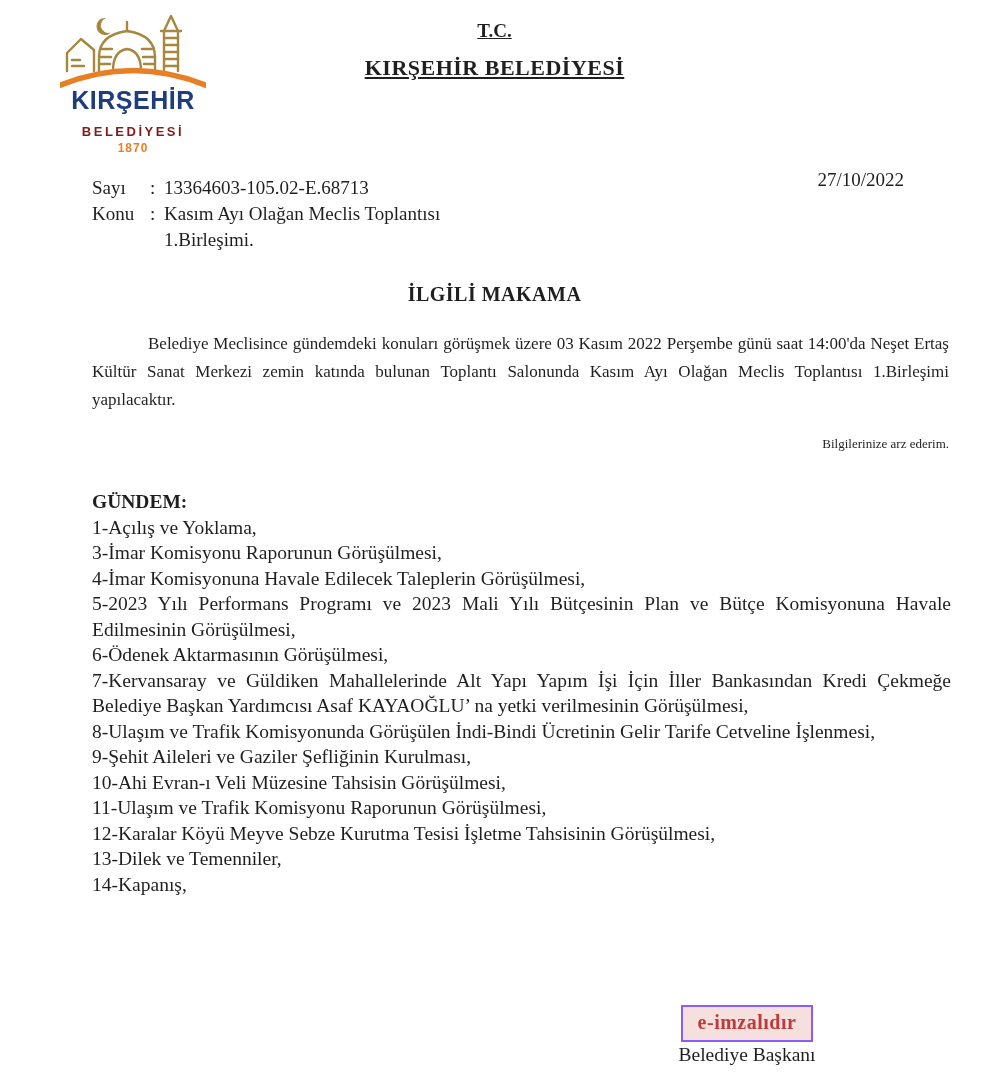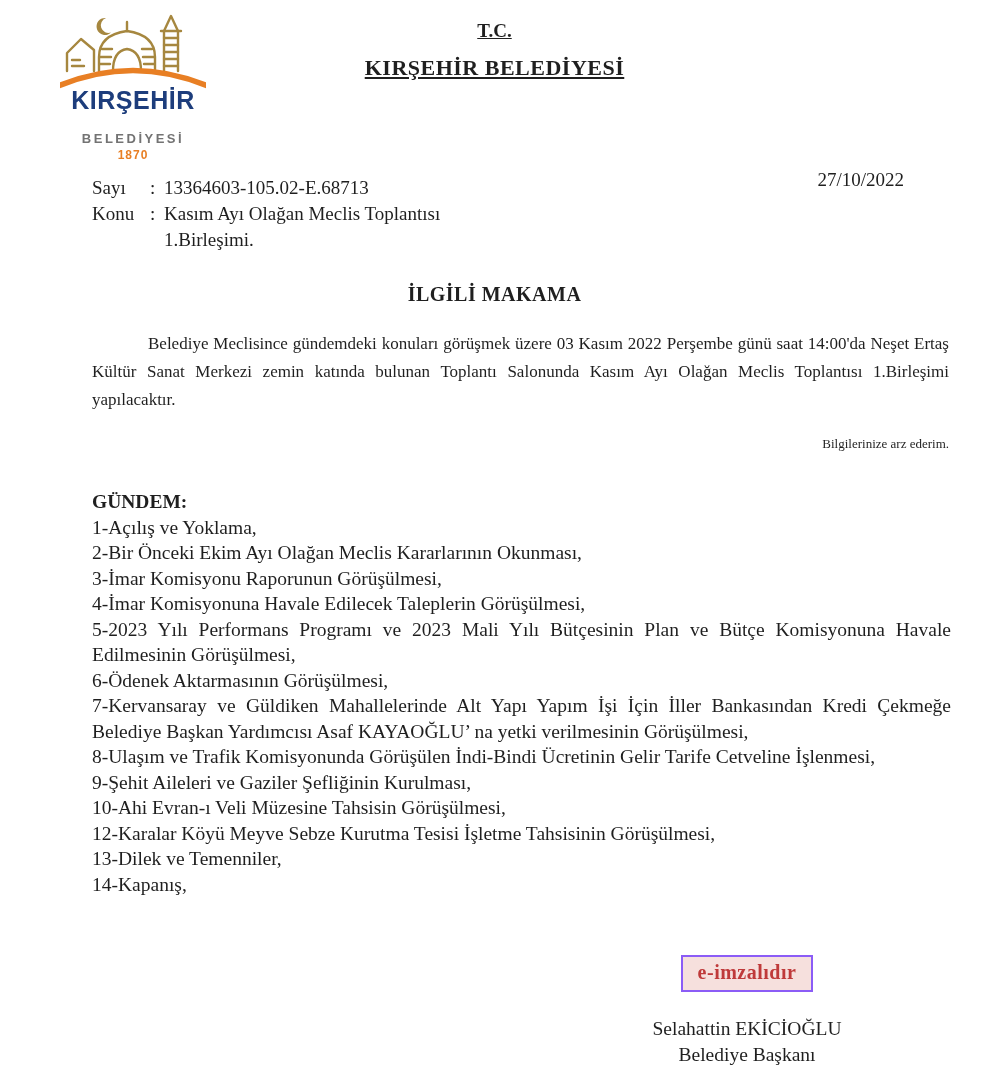--- a/index.html
+++ b/index.html
@@ -33,22 +33,22 @@
     font-size: 25px;
     letter-spacing: 0.5px;
     color: #1d3d7c;
     margin-top: -2px;
   }
   .logo-sub {
     font-family: "Liberation Sans", "DejaVu Sans", sans-serif;
     font-weight: bold;
     font-size: 13px;
     letter-spacing: 2.5px;
-    color: #737373;
-    margin-top: 19px;
+    color: #7f1d1d;
+    margin-top: 12px;
   }
   .logo-year {
     font-family: "Liberation Sans", "DejaVu Sans", sans-serif;
     font-weight: bold;
     font-size: 12px;
     letter-spacing: 1px;
     color: #e87f24;
     margin-top: 4px;
   }
 
@@ -182,33 +182,32 @@
   </div>
 
   <div class="subject">İLGİLİ MAKAMA</div>
 
   <p class="body-par">Belediye Meclisince gündemdeki konuları görüşmek üzere 03 Kasım 2022 Perşembe günü saat 14:00'da Neşet Ertaş Kültür Sanat Merkezi zemin katında bulunan Toplantı Salonunda Kasım Ayı Olağan Meclis Toplantısı 1.Birleşimi yapılacaktır.</p>
   <p class="closing">Bilgilerinize arz ederim.</p>
 
   <div class="agenda">
     <div class="agenda-title">GÜNDEM:</div>
     <div class="agenda-item">1-Açılış ve Yoklama,</div>
-    <div class="agenda-item">2-Bir Önceki Ekim Ayı Olağan Meclis Kararlarının Okunması,</div>
     <div class="agenda-item">3-İmar Komisyonu Raporunun Görüşülmesi,</div>
     <div class="agenda-item">4-İmar Komisyonuna Havale Edilecek Taleplerin Görüşülmesi,</div>
     <div class="agenda-item">5-2023 Yılı Performans Programı ve 2023 Mali Yılı Bütçesinin Plan ve Bütçe Komisyonuna Havale Edilmesinin Görüşülmesi,</div>
     <div class="agenda-item">6-Ödenek Aktarmasının Görüşülmesi,</div>
     <div class="agenda-item">7-Kervansaray ve Güldiken Mahallelerinde Alt Yapı Yapım İşi İçin İller Bankasından Kredi Çekmeğe Belediye Başkan Yardımcısı Asaf KAYAOĞLU’ na yetki verilmesinin Görüşülmesi,</div>
     <div class="agenda-item">8-Ulaşım ve Trafik Komisyonunda Görüşülen İndi-Bindi Ücretinin Gelir Tarife Cetveline İşlenmesi,</div>
     <div class="agenda-item">9-Şehit Aileleri ve Gaziler Şefliğinin Kurulması,</div>
     <div class="agenda-item">10-Ahi Evran-ı Veli Müzesine Tahsisin Görüşülmesi,</div>
+    <div class="agenda-item">11-Ulaşım ve Trafik Komisyonu Raporunun Görüşülmesi,</div>
     <div class="agenda-item">12-Karalar Köyü Meyve Sebze Kurutma Tesisi İşletme Tahsisinin Görüşülmesi,</div>
     <div class="agenda-item">13-Dilek ve Temenniler,</div>
     <div class="agenda-item">14-Kapanış,</div>
   </div>
 
   <div class="sign-block">
     <div class="stamp">e-imzalıdır</div>
-    <div class="signer-name">Selahattin EKİCİOĞLU</div>
     <div class="signer-title">Belediye Başkanı</div>
   </div>
 
 </div>
 
 </body></html>

